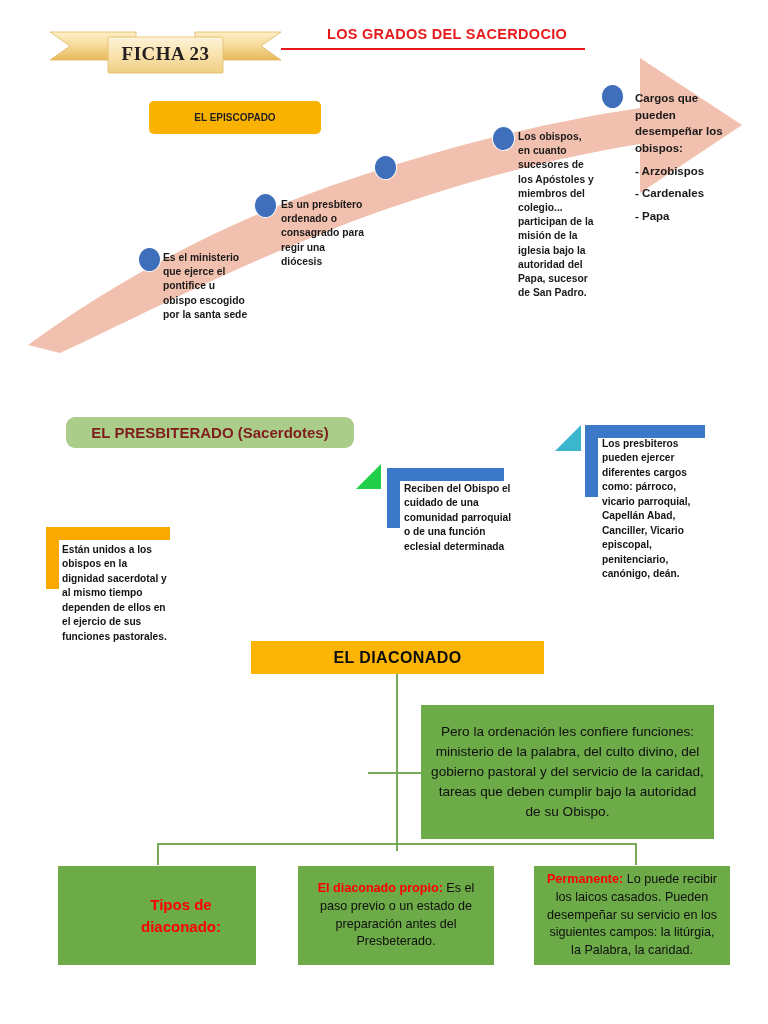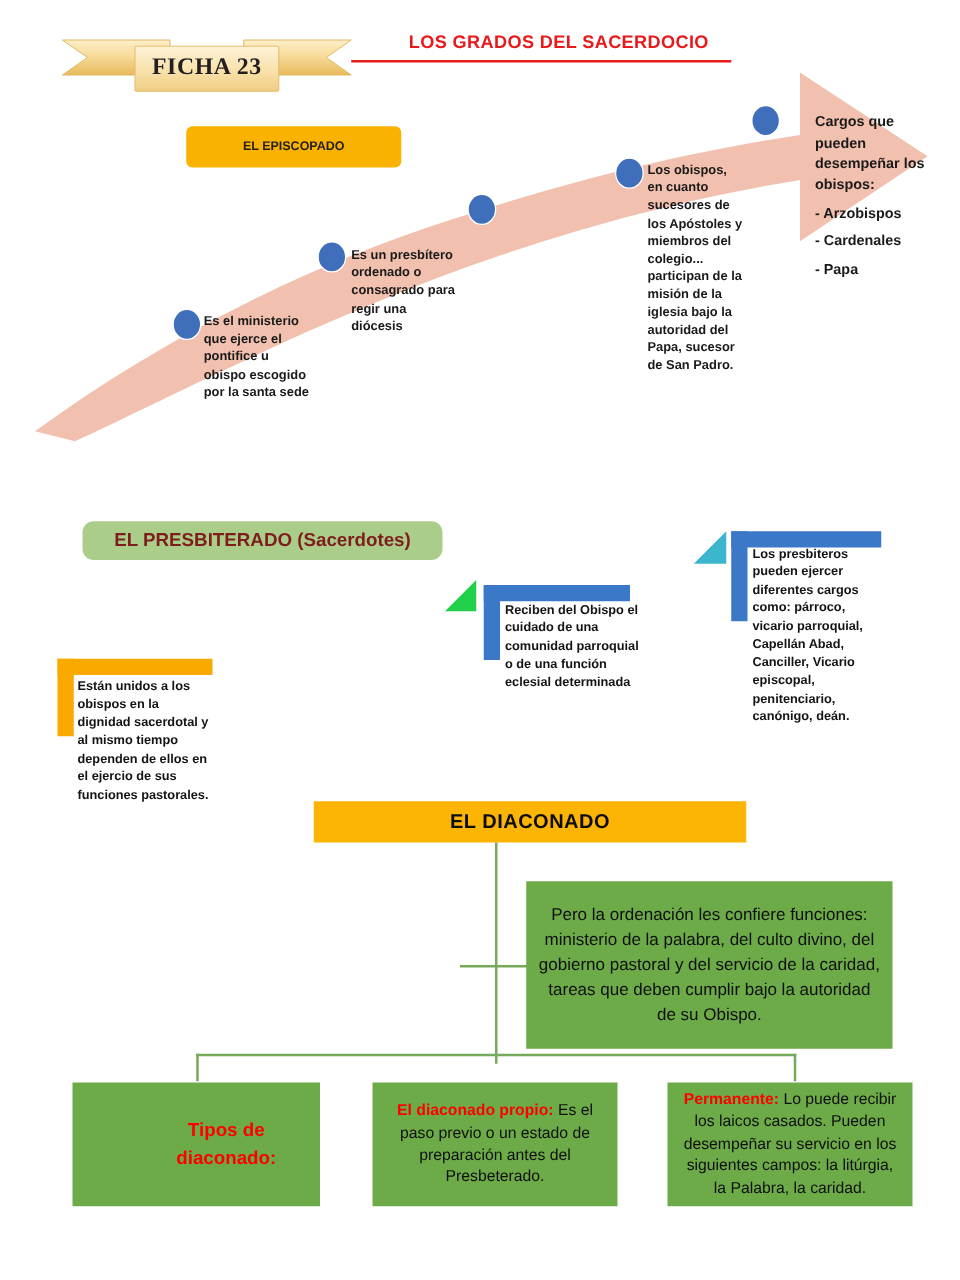--- a/index.html
+++ b/index.html
@@ -81,21 +81,20 @@
   .node-text {
     position: absolute;
     font-size: 10.3px;
     line-height: 1.38;
     color: #1a1a1a;
     font-weight: 600;
   }
   .node-text.big {
     font-size: 11.5px;
     line-height: 1.45;
-    margin-left: 17px;
   }
   .node-text.big .listline { display:block; margin-top: 6px; }
 
   
   .hdr-episcopado {
     position: absolute;
     left: 149px; top: 101px;
     width: 172px; height: 33px;
     background: #f9b200;
     border-radius: 5px;
@@ -107,21 +106,21 @@
     left: 66px; top: 417px;
     width: 288px; height: 31px;
     background: #aacd8a;
     border-radius: 9px;
     display:flex; align-items:center; justify-content:center;
     font-size: 15px; font-weight: bold; color: #7f1d1d;
   }
   .hdr-diaconado {
     position: absolute;
     left: 251px; top: 641px;
-    width: 346px; height: 33px;
+    width: 293px; height: 33px;
     background: #fcb505;
     display:flex; align-items:center; justify-content:center;
     font-size: 16px; font-weight: bold; color: #0d0d0d;
     letter-spacing: .4px;
   }
 
   
   .pcard { position: absolute; }
   .pcard .flag {
     position: absolute;

